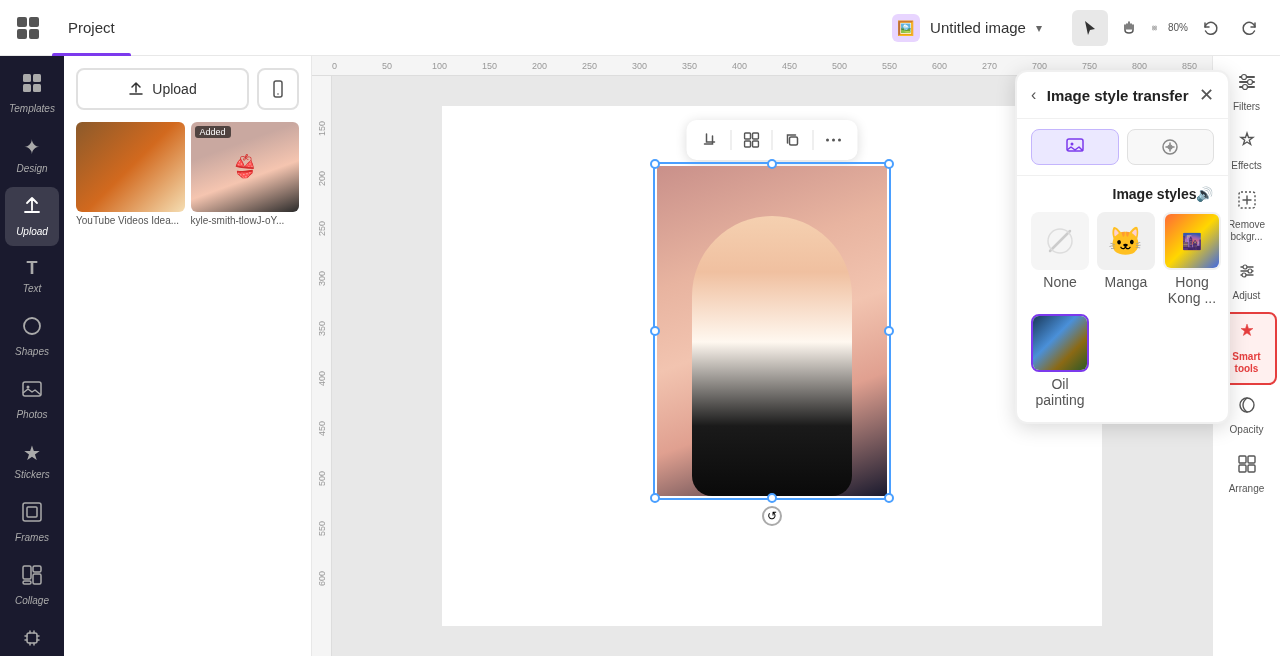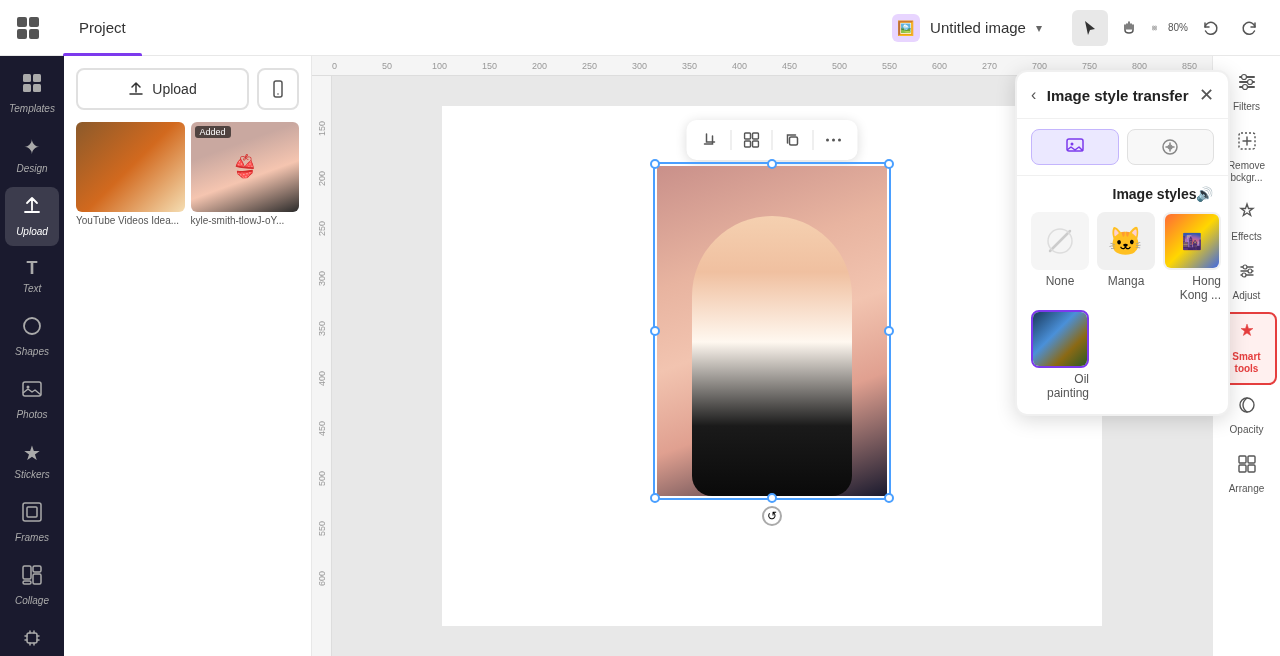--- a/index.html
+++ b/index.html
@@ -13,21 +13,21 @@
       align-items: center;
       justify-content: space-between;
       padding: 0 12px;
       border-bottom: 1px solid #e8e8e8;
       flex-shrink: 0;
       z-index: 10;
     }
     .topbar-left {
       display: flex;
       align-items: center;
-      gap: 19px;
+      gap: 8px;
     }
     .logo-icon {
       width: 32px;
       height: 32px;
       display: flex;
       align-items: center;
       justify-content: center;
       cursor: pointer;
     }
     .logo-icon svg { width: 28px; height: 28px; }
@@ -487,23 +487,23 @@
       justify-content: center;
       background: #f0f0f0;
     }
     .style-thumb.selected { border-color: #7c3aed; }
     .style-thumb.none-style {
       background: #f5f5f5;
       color: #ccc;
       font-size: 24px;
     }
     .style-name {
-      font-size: 12px;
+      font-size: 14px;
       color: #555;
-      text-align: right;
+      text-align: center;
     }
 
     
     .right-sidebar {
       width: 68px;
       background: #fff;
       border-left: 1px solid #e8e8e8;
       display: flex;
       flex-direction: column;
       align-items: center;
@@ -934,34 +934,34 @@
             <circle cx="7" cy="5" r="2.5" fill="#fff" stroke="#555" stroke-width="1.2"></circle>
             <circle cx="13" cy="10" r="2.5" fill="#fff" stroke="#555" stroke-width="1.2"></circle>
             <circle cx="8" cy="15" r="2.5" fill="#fff" stroke="#555" stroke-width="1.2"></circle>
           </svg>
       </div>
       <div class="rs-label">Filters</div>
     </div>
     <div class="rs-item">
       <div class="rs-icon">
         <svg width="20" height="20" viewBox="0 0 20 20" fill="none">
-            <rect x="2" y="2" width="16" height="16" rx="2" stroke="#555" stroke-width="1.4" stroke-dasharray="2 2"></rect>
-            <path d="M6 10h8M10 6v8" stroke="#555" stroke-width="1.4" stroke-linecap="round"></path>
-          </svg>
-      </div>
-      <div class="rs-label" style="white-space:pre-line;text-align:center;">Remove
-bckgr...</div>
+            <path d="M10 2l1.5 4.5H16l-3.7 2.7 1.4 4.3L10 11l-3.7 2.5 1.4-4.3L4 6.5h4.5z" stroke="#555" stroke-width="1.3" fill="none"></path>
+          </svg>
+      </div>
+      <div class="rs-label">Effects</div>
     </div>
     <div class="rs-item">
       <div class="rs-icon">
         <svg width="20" height="20" viewBox="0 0 20 20" fill="none">
-            <path d="M10 2l1.5 4.5H16l-3.7 2.7 1.4 4.3L10 11l-3.7 2.5 1.4-4.3L4 6.5h4.5z" stroke="#555" stroke-width="1.3" fill="none"></path>
-          </svg>
-      </div>
-      <div class="rs-label">Effects</div>
+            <rect x="2" y="2" width="16" height="16" rx="2" stroke="#555" stroke-width="1.4" stroke-dasharray="2 2"></rect>
+            <path d="M6 10h8M10 6v8" stroke="#555" stroke-width="1.4" stroke-linecap="round"></path>
+          </svg>
+      </div>
+      <div class="rs-label" style="white-space:pre-line;text-align:center;">Remove
+bckgr...</div>
     </div>
     <div class="rs-item">
       <div class="rs-icon">
         <svg width="20" height="20" viewBox="0 0 20 20" fill="none">
             <path d="M4 6h12M4 10h12M4 14h12" stroke="#555" stroke-width="1.4" stroke-linecap="round"></path>
             <circle cx="8" cy="6" r="2" fill="#fff" stroke="#555" stroke-width="1.2"></circle>
             <circle cx="13" cy="10" r="2" fill="#fff" stroke="#555" stroke-width="1.2"></circle>
             <circle cx="7" cy="14" r="2" fill="#fff" stroke="#555" stroke-width="1.2"></circle>
           </svg>
       </div>

